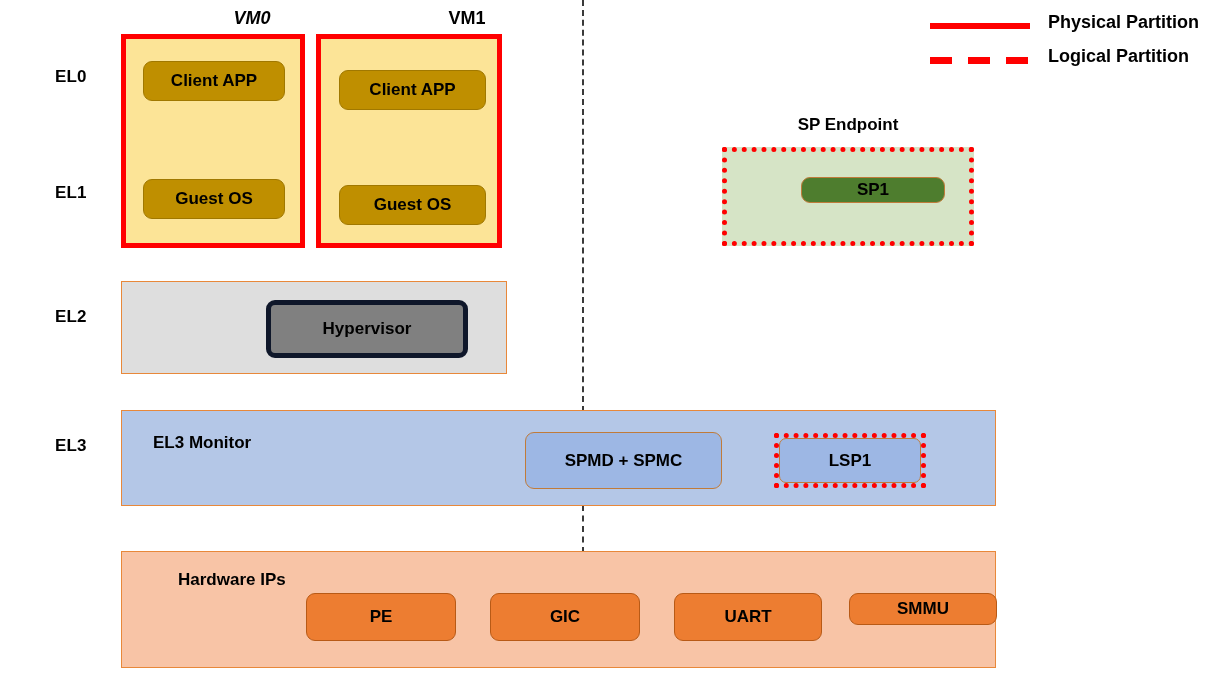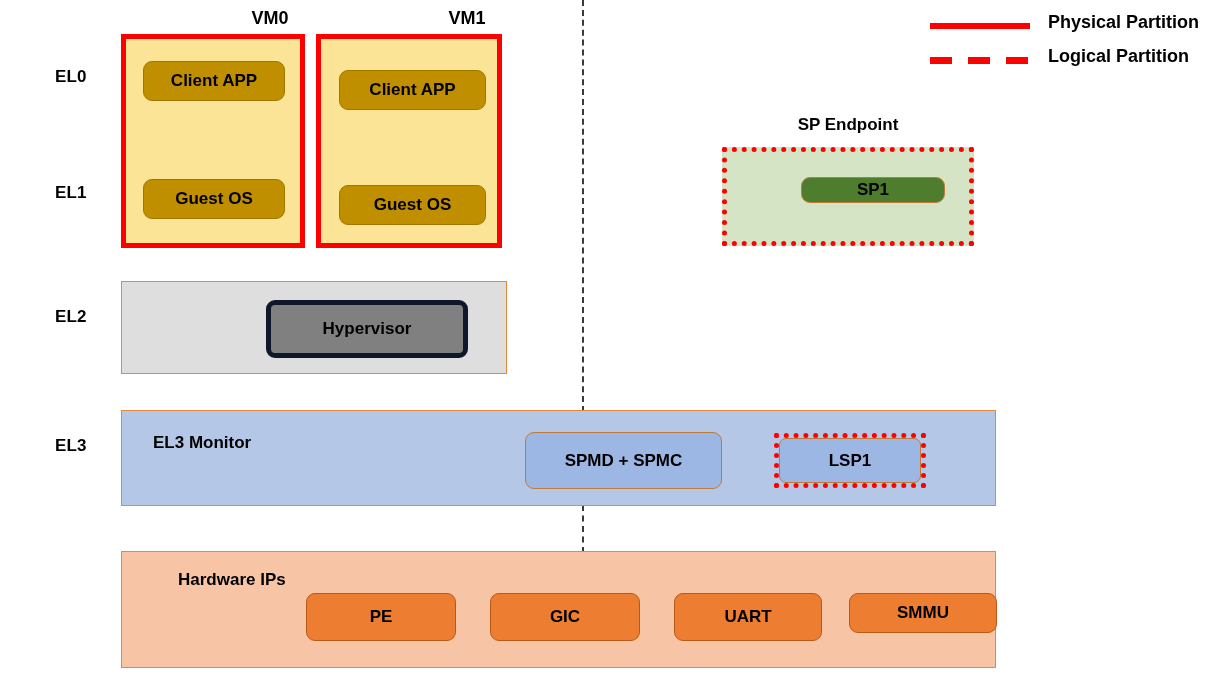--- a/index.html
+++ b/index.html
@@ -152,21 +152,21 @@
   </div>
 
   <div class="abs divider" style="left:582px; top:0px; height:412px;"></div>
   <div class="abs divider" style="left:582px; top:505px; height:48px;"></div>
 
   <div class="abs el-label" style="left:55px; top:67px;">EL0</div>
   <div class="abs el-label" style="left:55px; top:183px;">EL1</div>
   <div class="abs el-label" style="left:55px; top:307px;">EL2</div>
   <div class="abs el-label" style="left:55px; top:436px;">EL3</div>
 
-  <div class="abs vm-caption" style="left:210px; top:8px; width:120px;">VM0</div>
+  <div class="abs vm-caption" style="left:192px; top:8px; width:120px;font-style:italic;">VM0</div>
   <div class="abs vm-box" style="left:121px; top:34px; width:184px; height:214px;">
     <div class="abs node node-gold" style="left:17px; top:22px; width:142px; height:40px;">Client APP</div>
     <div class="abs node node-gold" style="left:17px; top:140px; width:142px; height:40px;">Guest OS</div>
   </div>
 
   <div class="abs vm-caption" style="left:407px; top:8px; width:120px;">VM1</div>
   <div class="abs vm-box" style="left:316px; top:34px; width:186px; height:214px;">
     <div class="abs node node-gold" style="left:18px; top:31px; width:147px; height:40px;">Client APP</div>
     <div class="abs node node-gold" style="left:18px; top:146px; width:147px; height:40px;">Guest OS</div>
   </div>
@@ -186,16 +186,16 @@
     <div class="abs logical" style="left:652px; top:22px; width:152px; height:55px;">
       <div class="node node-blue" style="width:100%; height:100%; border-radius:7px;">LSP1</div>
     </div>
   </div>
 
   <div class="abs band band-hw" style="left:121px; top:551px; width:875px; height:117px;">
     <div class="abs band-title" style="left:40px; top:18px;">Hardware IPs</div>
     <div class="abs node node-orange" style="left:184px; top:41px; width:150px; height:48px;">PE</div>
     <div class="abs node node-orange" style="left:368px; top:41px; width:150px; height:48px;">GIC</div>
     <div class="abs node node-orange" style="left:552px; top:41px; width:148px; height:48px;">UART</div>
-    <div class="abs node node-orange" style="left:727px; top:41px; width:148px; height:40px;">SMMU</div>
+    <div class="abs node node-orange" style="left:727px; top:41px; width:148px; height:32px;">SMMU</div>
   </div>
 
 </div>
 
 </body></html>

